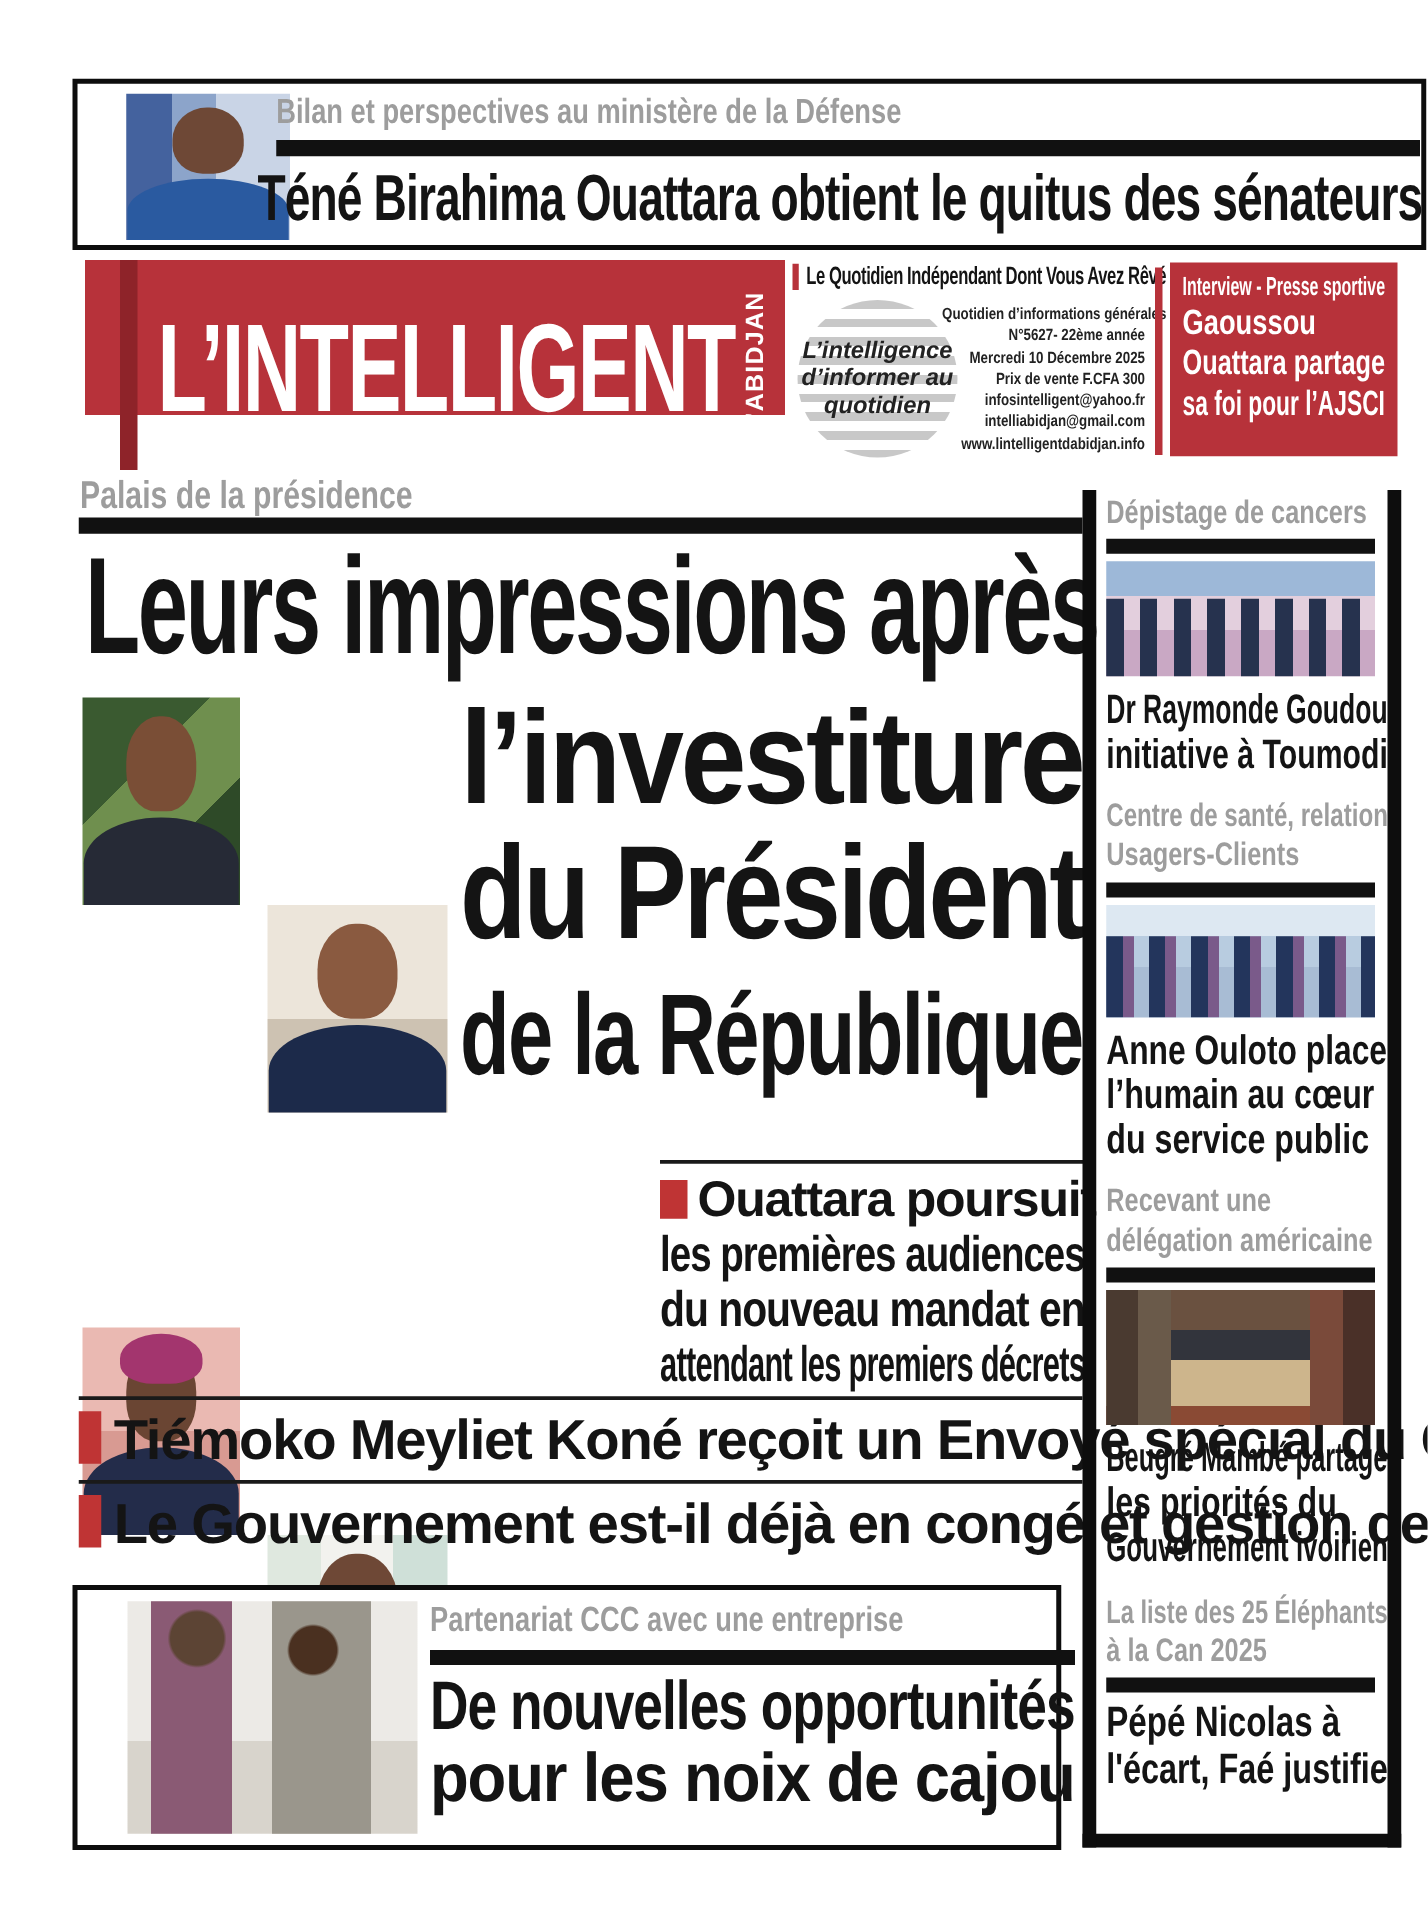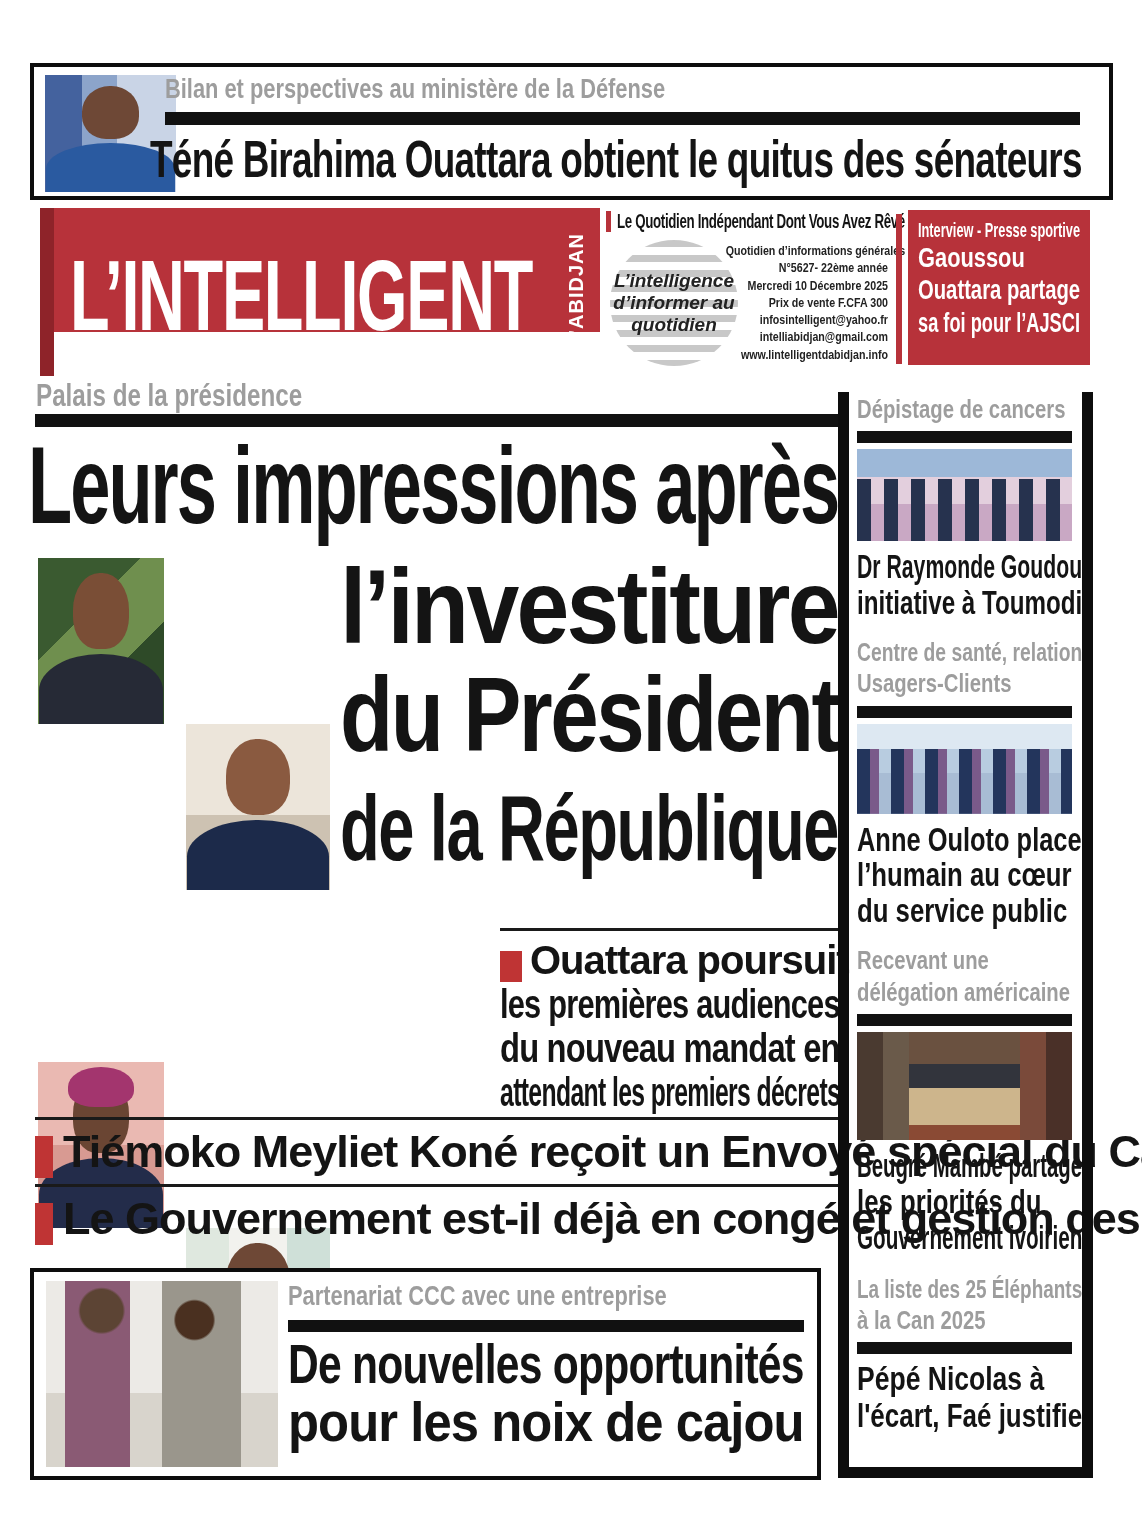--- a/index.html
+++ b/index.html
@@ -1,19 +1,19 @@
 <!DOCTYPE html>
 <html><head>
 <meta charset="utf-8">
 <style>
   * { margin:0; padding:0; box-sizing:border-box; }
   html,body { background:#ffffff; }
   body { width:1142px; height:1536px; position:relative; overflow:hidden;
          font-family:"Liberation Sans", sans-serif; color:#141414; }
-  .abs { position:absolute; }
+  .abs { position:absolute;margin-left:28px; }
   .line { overflow:visible; white-space:nowrap; }
   .fitw, .fitc { display:inline-block; white-space:nowrap; transform-origin:left center; }
 
   
   .kick { font-weight:bold; color:#9d9d9d; }
   .hl   { font-weight:bold; color:#141414; }
   .k-top  { font-size:28px; }
   .k-lead { font-size:31px; }
   .k-bot  { font-size:28px; }
   .k-side { font-size:26px; line-height:1.2; }
@@ -50,21 +50,21 @@
   .circle span { font-style:italic; font-weight:bold; font-size:19px; line-height:1.15; color:#222; }
   .infocol { font-weight:bold; font-size:13px; line-height:1.33; text-align:right; color:#222;
     transform:scaleX(0.82); transform-origin:right center; white-space:nowrap; }
   .ivbox { background:#b7323a; color:#ffffff; padding:8px 10px; }
   .ivbox .k { font-size:21px; font-weight:bold; }
   .ivbox .h { font-size:28px; font-weight:bold; line-height:1.16; }
 
   
   .frame { border:4px solid #0d0d0d; background:#ffffff; }
   .bullet { background:#bf3434; flex:0 0 auto; }
-  .flexrow { display:flex; align-items:flex-end; }
+  .flexrow { display:flex; align-items:flex-start; }
   .flexrow .txt { flex:1 1 auto; overflow:visible; }
 
   
   #sidebar { border-left:11px solid #0d0d0d; border-right:11px solid #0d0d0d;
     border-bottom:11px solid #0d0d0d; padding-left:8px; }
   .sb-bar { height:12px; background:#111; margin:6px 0; width:215px; }
   .sb-photo { width:215px; }
 </style>
 </head>
 <body>
@@ -123,21 +123,21 @@
   <div class="line"><span class="h fitc" style="transform: scaleX(0.78);">Gaoussou</span></div>
   <div class="line"><span class="h fitw" style="transform: scaleX(0.723214);">Ouattara partage</span></div>
   <div class="line"><span class="h fitw" style="transform: scaleX(0.650602);">sa foi pour l’AJSCI</span></div>
 </div>
 
 <div class="abs line" style="left:36px; top:378px; width:805px;">
   <span class="kick k-lead fitc" style="transform: scaleX(0.78);">Palais de la présidence</span>
 </div>
 <div class="abs bar" style="left:35px; top:414px; width:803px; height:13px;"></div>
 
-<div class="abs line" style="left:28px; top:430px; width:810px;">
+<div class="abs line" style="left:40px; top:430px; width:810px;">
   <span class="hl h-giant fitw" style="transform: scaleX(0.656934);">Leurs impressions après</span>
 </div>
 
 <div class="abs photo portrait" style="left:38px; top:558px; width:126px; height:166px;
             background:linear-gradient(135deg,#3a5a30 0 35%,#6f8f4e 35% 65%,#2e4a28 65%);
             --skin:#7a4e36; --suit:#262a36;"></div>
 <div class="abs photo portrait" style="left:186px; top:558px; width:144px; height:166px;
             background:linear-gradient(180deg,#ece5da 0 55%,#cdc2b2 55%);
             --skin:#8a5a40; --suit:#1c2a4a;"></div>
 <div class="abs photo portrait" style="left:38px; top:730px; width:126px; height:166px;

